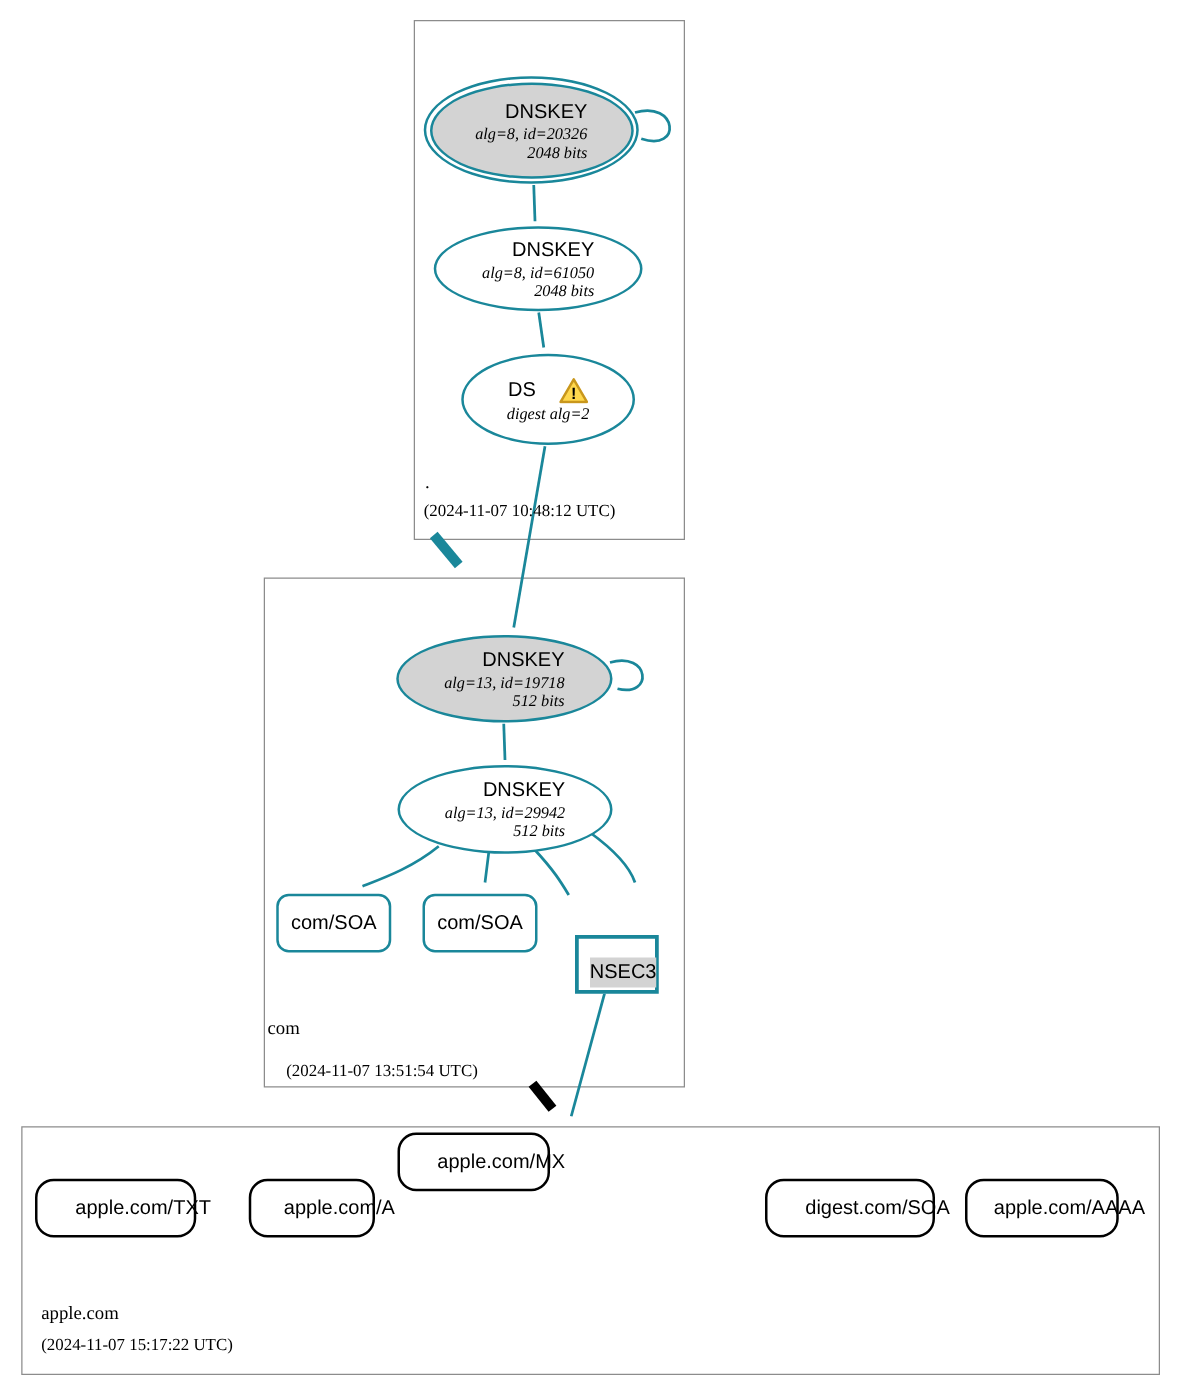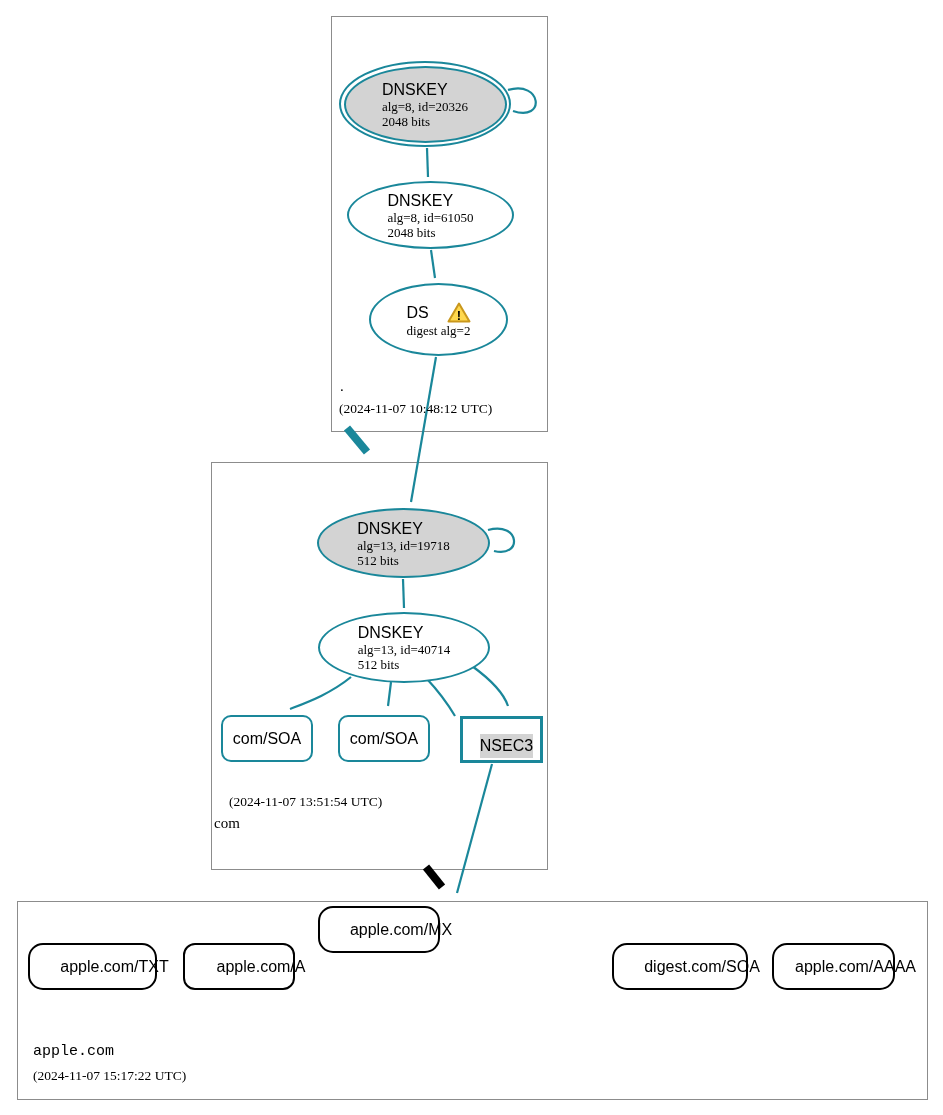--- a/index.html
+++ b/index.html
@@ -21,23 +21,23 @@
   svg.edges path{fill:none;}
   .edge{stroke:var(--teal);stroke-width:2.2px;}
   .edge-thick{stroke:var(--teal);stroke-width:8px;}
   .edge-thick-black{stroke:#000;stroke-width:8px;}
   
   .node{position:absolute;z-index:10;display:flex;align-items:center;justify-content:center;box-sizing:border-box;}
   .ellipse{border:2.2px solid var(--teal);border-radius:50%;background:#fff;}
   .ellipse.sep{background:var(--gray-fill);}
   .ellipse.double{background:transparent;border-width:2.2px;}
   .ellipse.double .inner2{position:absolute;inset:2.5px;border:2.2px solid var(--teal);border-radius:50%;background:var(--gray-fill);display:flex;align-items:center;justify-content:center;}
-  .ntxt{text-align:left;}
+  .ntxt{text-align:right;}
   .ntitle{font-family:"Liberation Sans",sans-serif;font-size:16px;line-height:19px;}
-  .ndetail{font-family:"Liberation Serif",serif;font-size:13px;line-height:15px;}
+  .ndetail{font-family:"Liberation Serif",serif;font-size:13px;line-height:15px;font-style:italic;}
   .ds-row{display:flex;align-items:center;justify-content:center;gap:18px;}
   .rrnode{border:2.2px solid var(--teal);border-radius:10px;background:#fff;font-size:16px;}
   .rrnode.insecure{border:2px solid #000;border-radius:15px;padding-left:44px;}
   
   .nsec3{border:3px solid var(--teal);background:#fff;padding:2px;display:flex;flex-direction:column;gap:2px;}
   .nsec3 .cellrow{display:flex;gap:3px;height:11px;}
   .nsec3 .cell{flex:1;background:var(--gray-fill);}
   .nsec3 .labelcell{flex:1;background:var(--gray-fill);display:flex;align-items:center;justify-content:center;font-size:16px;}
 </style>
 </head>
@@ -45,22 +45,22 @@
 
 <div class="canvas">
 
   <div class="zone-box" style="left:331px;top:16px;width:215px;height:414px;"></div>
   <div class="zone-box" style="left:211px;top:462px;width:335px;height:406px;"></div>
   <div class="zone-box" style="left:17px;top:901px;width:909px;height:197px;"></div>
 
   <div class="zone-label" style="left:340px;top:378px;">.</div>
   <div class="zone-ts" style="left:339px;top:401px;">(2024-11-07 10:48:12 UTC)</div>
   <div class="zone-label" style="left:214px;top:815px;">com</div>
-  <div class="zone-ts" style="left:229px;top:794px;">(2024-11-07 13:51:54 UTC)</div>
-  <div class="zone-label" style="left:33px;top:1043px;font-family:Liberation Mono, monospace;">apple.com</div>
+  <div class="zone-ts" style="left:229px;top:849px;">(2024-11-07 13:51:54 UTC)</div>
+  <div class="zone-label" style="left:33px;top:1043px;">apple.com</div>
   <div class="zone-ts" style="left:33px;top:1068px;">(2024-11-07 15:17:22 UTC)</div>
 
   <svg class="edges" width="943" height="1115" viewBox="0 0 943 1115">
     <defs>
       <marker id="m-teal" markerWidth="11" markerHeight="9" refX="10" refY="4.5" orient="auto" markerUnits="userSpaceOnUse">
         <path d="M0,0 L11,4.5 L0,9 z" fill="#1a879a"></path>
       </marker>
       <marker id="m-teal-big" markerWidth="18" markerHeight="16" refX="4" refY="8" orient="auto" markerUnits="userSpaceOnUse">
         <path d="M0,0 L18,8 L0,16 z" fill="#1a879a"></path>
       </marker>
@@ -118,44 +118,44 @@
     <div class="ntxt">
       <div class="ntitle">DNSKEY</div>
       <div class="ndetail">alg=13, id=19718</div>
       <div class="ndetail">512 bits</div>
     </div>
   </div>
 
   <div class="node ellipse" style="left:318px;top:612px;width:172px;height:71px;">
     <div class="ntxt">
       <div class="ntitle">DNSKEY</div>
-      <div class="ndetail">alg=13, id=40714</div>
+      <div class="ndetail">alg=13, id=29942</div>
       <div class="ndetail">512 bits</div>
     </div>
   </div>
 
   <div class="node rrnode" style="left:221px;top:715px;width:92px;height:47px;">
     <span>com/SOA</span>
   </div>
   <div class="node rrnode" style="left:338px;top:715px;width:92px;height:47px;">
     <span>com/SOA</span>
   </div>
 
-  <div class="node nsec3" style="left:460px;top:716px;width:83px;height:47px;padding-left:12px;">
+  <div class="node nsec3" style="left:460px;top:748px;width:67px;height:47px;padding-left:12px;">
     <div class="cellrow">
       <div class="cell"></div>
       <div class="cell"></div>
     </div>
     <div class="labelcell">NSEC3</div>
   </div>
 
   <div class="node rrnode insecure" style="left:28px;top:943px;width:129px;height:47px;">
     <span>apple.com/TXT</span>
   </div>
-  <div class="node rrnode insecure" style="left:183px;top:943px;width:112px;height:47px;border-radius:12px;">
+  <div class="node rrnode insecure" style="left:199px;top:943px;width:101px;height:47px;">
     <span>apple.com/A</span>
   </div>
   <div class="node rrnode insecure" style="left:318px;top:906px;width:122px;height:47px;">
     <span>apple.com/MX</span>
   </div>
   <div class="node rrnode insecure" style="left:612px;top:943px;width:136px;height:47px;">
     <span>digest.com/SOA</span>
   </div>
   <div class="node rrnode insecure" style="left:772px;top:943px;width:123px;height:47px;">
     <span>apple.com/AAAA</span>

